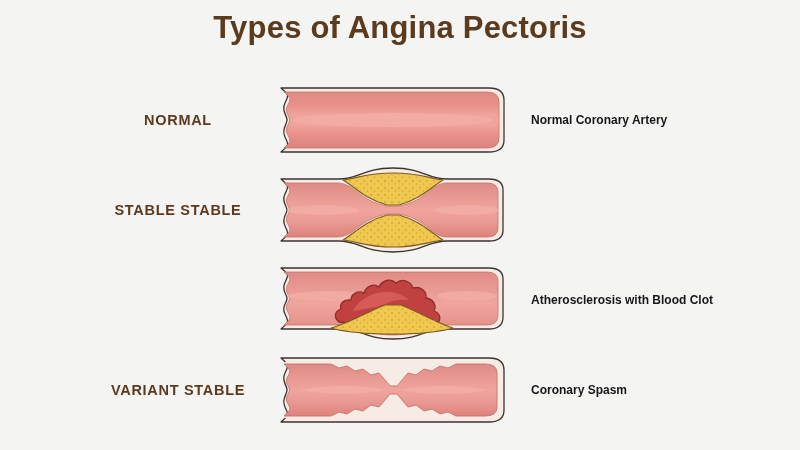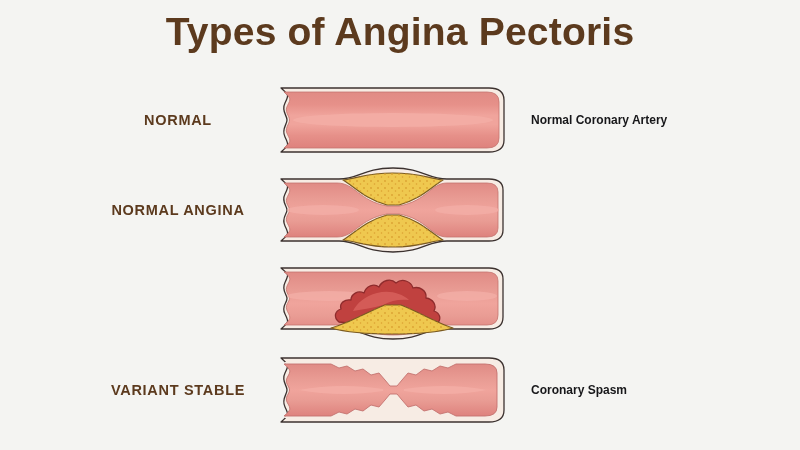--- a/index.html
+++ b/index.html
@@ -19,21 +19,21 @@
     position: relative;
     width: 800px;
     height: 450px;
   }
   #page-title {
     position: absolute;
     left: 0;
     top: 10px;
     width: 800px;
     text-align: center;
-    font-size: 39px;
+    font-size: 31px;
     font-weight: bold;
     color: #5c3a1e;
     letter-spacing: 0.2px;
   }
   .row {
     position: absolute;
     left: 0;
     width: 800px;
     height: 90px;
     margin-left: 28px;
@@ -104,21 +104,21 @@
         <path d="M13,17 L216,17 Q228,17 228,27 L228,63 Q228,73 216,73 L13,73
                  C20,67 20,66 16.5,59.5 C13,53 18.5,49.5 18.5,45 C18.5,40.5 13,37 16.5,30.5 C20,24 20,23 13,17 Z" fill="url(#lumenGradN)" stroke="#c4736f" stroke-width="0.8"></path>
 
         <ellipse cx="122" cy="45" rx="100" ry="7" fill="#f3aea6" opacity="0.85"></ellipse>
       </svg>
     </div>
     <div class="row-desc">Normal Coronary Artery</div>
   </div>
 
   <div class="row" style="top:165px;">
-    <div class="row-label">NORMAL ANGINA</div>
+    <div class="row-label">STABLE STABLE</div>
     <div class="vessel-art">
       <svg viewBox="0 0 245 90" xmlns="http://www.w3.org/2000/svg">
         <defs>
           <linearGradient id="lumenGradS" x1="0" y1="0" x2="0" y2="1">
             <stop offset="0%" stop-color="#e08b85"></stop>
             <stop offset="30%" stop-color="#e99c94"></stop>
             <stop offset="50%" stop-color="#f0a49c"></stop>
             <stop offset="70%" stop-color="#e99c94"></stop>
             <stop offset="100%" stop-color="#de827d"></stop>
           </linearGradient>
@@ -187,20 +187,21 @@
                  C150,70 140,70 122,70 C100,70 84,69 68,67 Z" fill="#c0413f" stroke="#8e2b2c" stroke-width="1.3" stroke-linejoin="round"></path>
         <path d="M82,56 C86,48 94,41 106,38 C118,35 130,38 138,45 C130,44 120,45 112,50
                  C102,53 92,54 82,56 Z" fill="#d7605c" opacity="0.85"></path>
 
         <path d="M60,73 C74,77 92,79 122,79 C152,79 168,77 182,73
                  C168,69 150,58 130,50 L114,50 C94,58 76,69 60,73 Z" fill="#efc84f" stroke="#7a5a22" stroke-width="1.2" stroke-linejoin="round"></path>
         <path d="M60,73 C74,77 92,79 122,79 C152,79 168,77 182,73
                  C168,69 150,58 130,50 L114,50 C94,58 76,69 60,73 Z" fill="url(#speckU)" opacity="0.85"></path>
       </svg>
     </div>
+    <div class="row-desc">Atherosclerosis with Blood Clot</div>
   </div>
 
   <div class="row" style="top:345px;">
     <div class="row-label">VARIANT STABLE</div>
     <div class="vessel-art">
       <svg viewBox="0 0 245 90" xmlns="http://www.w3.org/2000/svg">
         <defs>
           <linearGradient id="lumenGradV" x1="0" y1="0" x2="0" y2="1">
             <stop offset="0%" stop-color="#e08b85"></stop>
             <stop offset="30%" stop-color="#e99c94"></stop>

